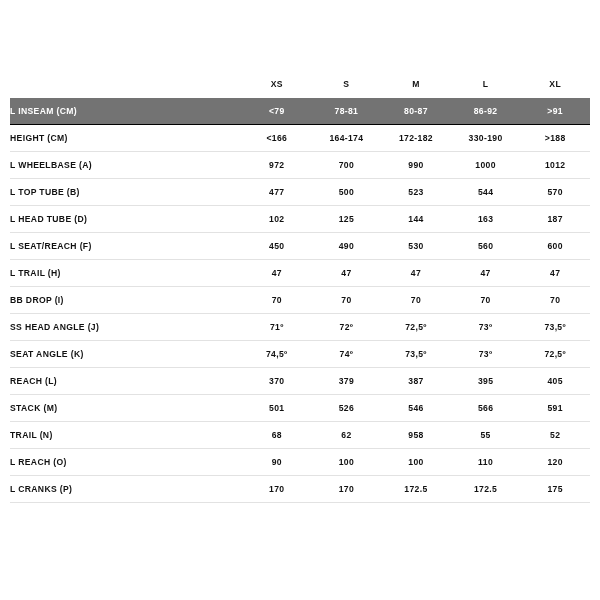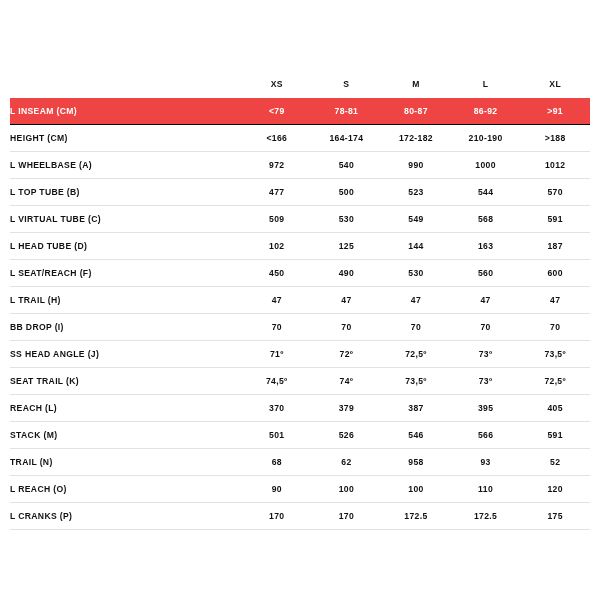--- a/index.html
+++ b/index.html
@@ -58,21 +58,21 @@
     padding-left: 8px;
     white-space: nowrap;
   }
   td.val {
     text-align: center;
     white-space: nowrap;
   }
 
   
   tr.hl td, tr.hl th {
-    background: #ef4444;
+    background: #737373;
     color: #ffffff;
     border-bottom: 1px solid #000000;
   }
   tr.last td { border-bottom: 1px solid #e2e2e2; margin-left: 34px; }
 </style>
 </head>
 <body>
 
 <div id="sheet">
   <table class="geo">
@@ -101,48 +101,40 @@
           <td class="val">78-81</td>
           <td class="val">80-87</td>
           <td class="val">86-92</td>
           <td class="val">&gt;91</td>
         </tr>
         <tr>
           <td class="rowlabel">HEIGHT (CM)</td>
           <td class="val">&lt;166</td>
           <td class="val">164-174</td>
           <td class="val">172-182</td>
-          <td class="val">210-190</td>
+          <td class="val">330-190</td>
           <td class="val">&gt;188</td>
         </tr>
         <tr>
           <td class="rowlabel">L WHEELBASE (A)</td>
           <td class="val">972</td>
-          <td class="val">540</td>
+          <td class="val">700</td>
           <td class="val">990</td>
           <td class="val">1000</td>
           <td class="val">1012</td>
         </tr>
         <tr>
           <td class="rowlabel">L TOP TUBE (B)</td>
           <td class="val">477</td>
           <td class="val">500</td>
           <td class="val">523</td>
           <td class="val">544</td>
           <td class="val">570</td>
         </tr>
         <tr>
-          <td class="rowlabel">L VIRTUAL TUBE (C)</td>
-          <td class="val">509</td>
-          <td class="val">530</td>
-          <td class="val">549</td>
-          <td class="val">568</td>
-          <td class="val">591</td>
-        </tr>
-        <tr>
           <td class="rowlabel">L HEAD TUBE (D)</td>
           <td class="val">102</td>
           <td class="val">125</td>
           <td class="val">144</td>
           <td class="val">163</td>
           <td class="val">187</td>
         </tr>
         <tr>
           <td class="rowlabel">L SEAT/REACH (F)</td>
           <td class="val">450</td>
@@ -169,21 +161,21 @@
         </tr>
         <tr>
           <td class="rowlabel">SS HEAD ANGLE (J)</td>
           <td class="val">71º</td>
           <td class="val">72º</td>
           <td class="val">72,5º</td>
           <td class="val">73º</td>
           <td class="val">73,5º</td>
         </tr>
         <tr>
-          <td class="rowlabel">SEAT TRAIL (K)</td>
+          <td class="rowlabel">SEAT ANGLE (K)</td>
           <td class="val">74,5º</td>
           <td class="val">74º</td>
           <td class="val">73,5º</td>
           <td class="val">73º</td>
           <td class="val">72,5º</td>
         </tr>
         <tr>
           <td class="rowlabel">REACH (L)</td>
           <td class="val">370</td>
           <td class="val">379</td>
@@ -197,21 +189,21 @@
           <td class="val">526</td>
           <td class="val">546</td>
           <td class="val">566</td>
           <td class="val">591</td>
         </tr>
         <tr>
           <td class="rowlabel">TRAIL (N)</td>
           <td class="val">68</td>
           <td class="val">62</td>
           <td class="val">958</td>
-          <td class="val">93</td>
+          <td class="val">55</td>
           <td class="val">52</td>
         </tr>
         <tr>
           <td class="rowlabel">L REACH (O)</td>
           <td class="val">90</td>
           <td class="val">100</td>
           <td class="val">100</td>
           <td class="val">110</td>
           <td class="val">120</td>
         </tr>

